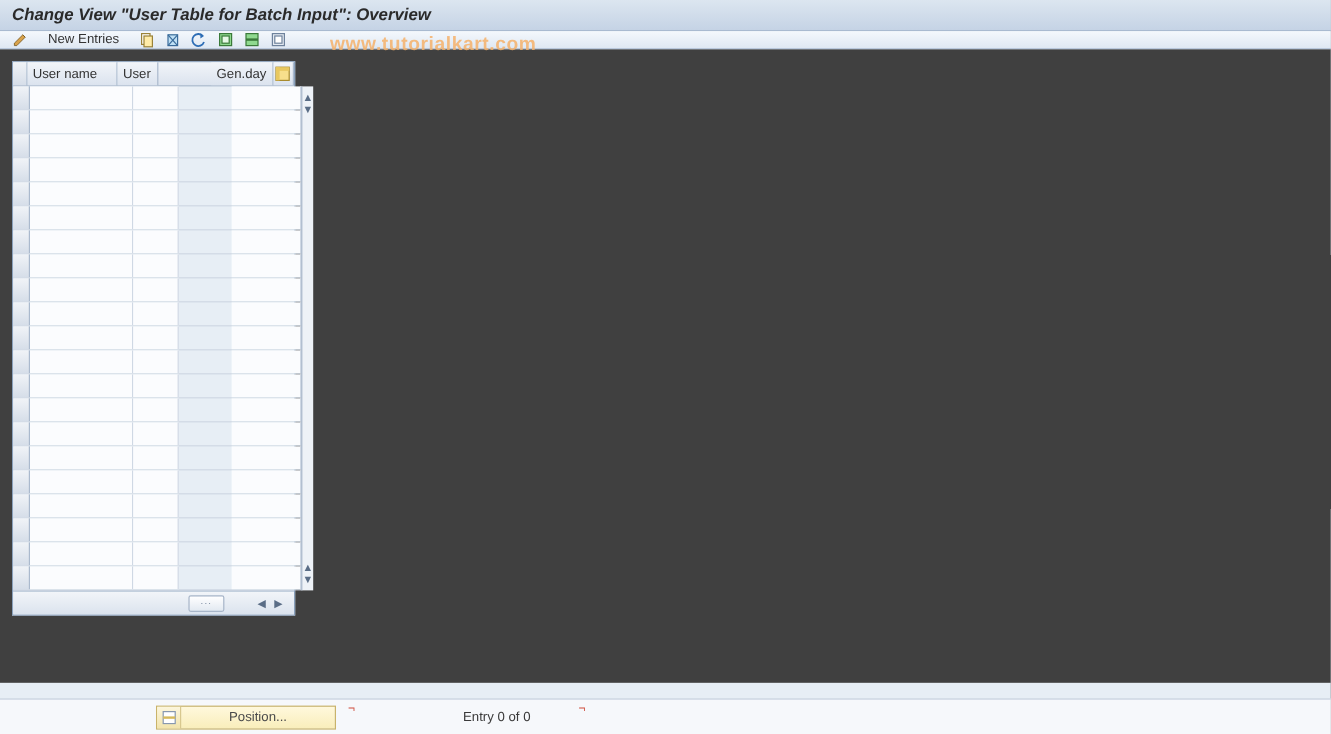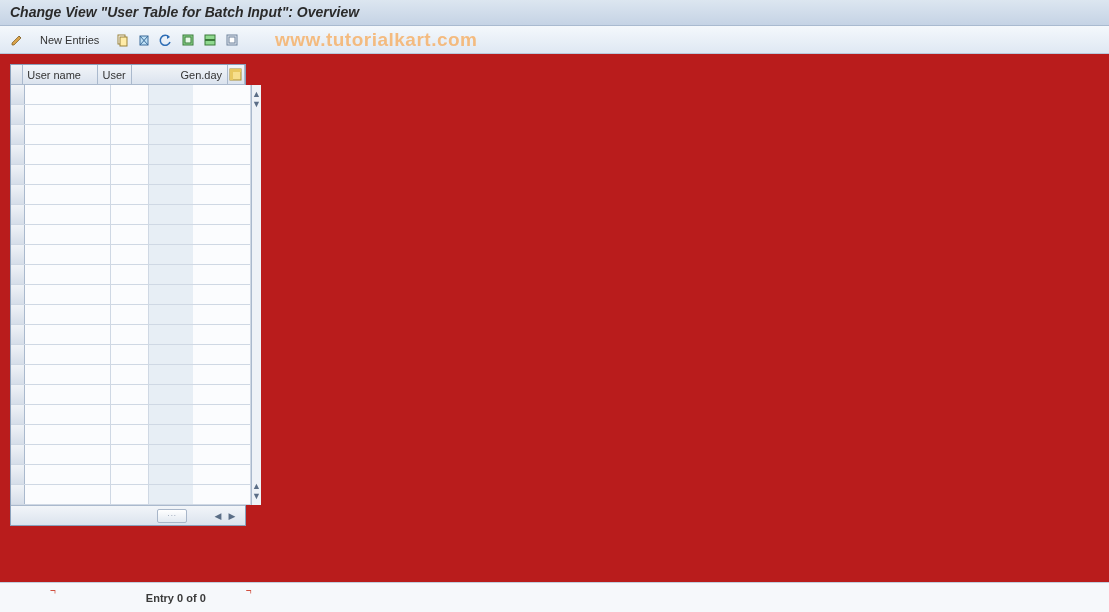--- a/index.html
+++ b/index.html
@@ -17,21 +17,21 @@
     height: 26px;
     padding: 4px 10px;
     font-weight: bold;
     font-style: italic;
     font-size: 14px;
     color: #2a2a2a;
     border-bottom: 1px solid #a9bad0;
   }
   .toolbar {
     background: linear-gradient(#f4f8fc, #dfe8f3);
-    height: 28px;
+    height: 15px;
     display: flex;
     align-items: center;
     padding: 2px 8px;
     gap: 4px;
     border-bottom: 1px solid #b9c8dc;
     position: relative;
   }
   .tb-icon {
     width: 18px;
     height: 18px;
@@ -44,31 +44,31 @@
   .tb-text-btn {
     padding: 2px 6px;
     cursor: pointer;
     color: #333;
     margin: 0 4px;
   }
   .watermark {
     position: absolute;
     left: 275px;
     top: 3px;
-    font-size: 19px;
+    font-size: 16px;
     font-weight: bold;
     color: #f6b26b;
     opacity: 0.85;
     letter-spacing: 0.5px;
     pointer-events: none;
   }
   .content {
     padding: 10px;
     height: calc(100% - 26px - 28px - 30px);
-    background: #b91c1c;
+    background: #404040;
   }
   .table-wrap {
     border: 1px solid #8aa1bc;
     width: 236px;
     background: #e7eef5;
     display: inline-block;
   }
   .grid-header {
     display: flex;
     background: linear-gradient(#f2f5f9, #dbe3ee);
@@ -191,21 +191,21 @@
     align-items: center;
     justify-content: center;
     background: linear-gradient(#fcf6dd,#f2e4ac);
   }
   .position-btn .pos-label {
     flex: 1;
     text-align: center;
     color: #4b4b4b;
   }
   .corner-red { color: #d05040; font-size: 10px; margin-left: -80px; margin-top:-14px;}
-  .entry-text { color: #3a3a3a; font-weight: bold; }
+  .entry-text { color: #3a3a3a; }
   svg { display: block; }
 </style>
 </head>
 <body>
 
 <div class="title-bar">Change View "User Table for Batch Input": Overview</div>
 
 <div class="toolbar">
   <span class="tb-icon" title="Display/Change">
     <svg width="14" height="14" viewBox="0 0 14 14">
@@ -410,16 +410,25 @@
       <div class="spacer"></div>
       <div class="footer-btn">∙∙∙</div>
       <span class="harrow">◀</span>
       <span class="harrow">▶</span>
       <span style="width:6px"></span>
     </div>
   </div>
 </div>
 
 <div class="status-bar">
+  <div class="position-btn">
+    <span class="pos-icon">
+      <svg width="12" height="12" viewBox="0 0 12 12">
+          <rect x="1" y="1" width="10" height="10" fill="#fff" stroke="#8898af"></rect>
+          <rect x="1" y="5" width="10" height="2" fill="#d6b95a"></rect>
+        </svg>
+    </span>
+    <span class="pos-label">Position...</span>
+  </div>
   <span class="corner-red">¬</span>
   <span class="entry-text">Entry 0 of 0</span>
   <span class="corner-red" style="margin-left:-50px">¬</span>
 </div>
 
 </body></html>

